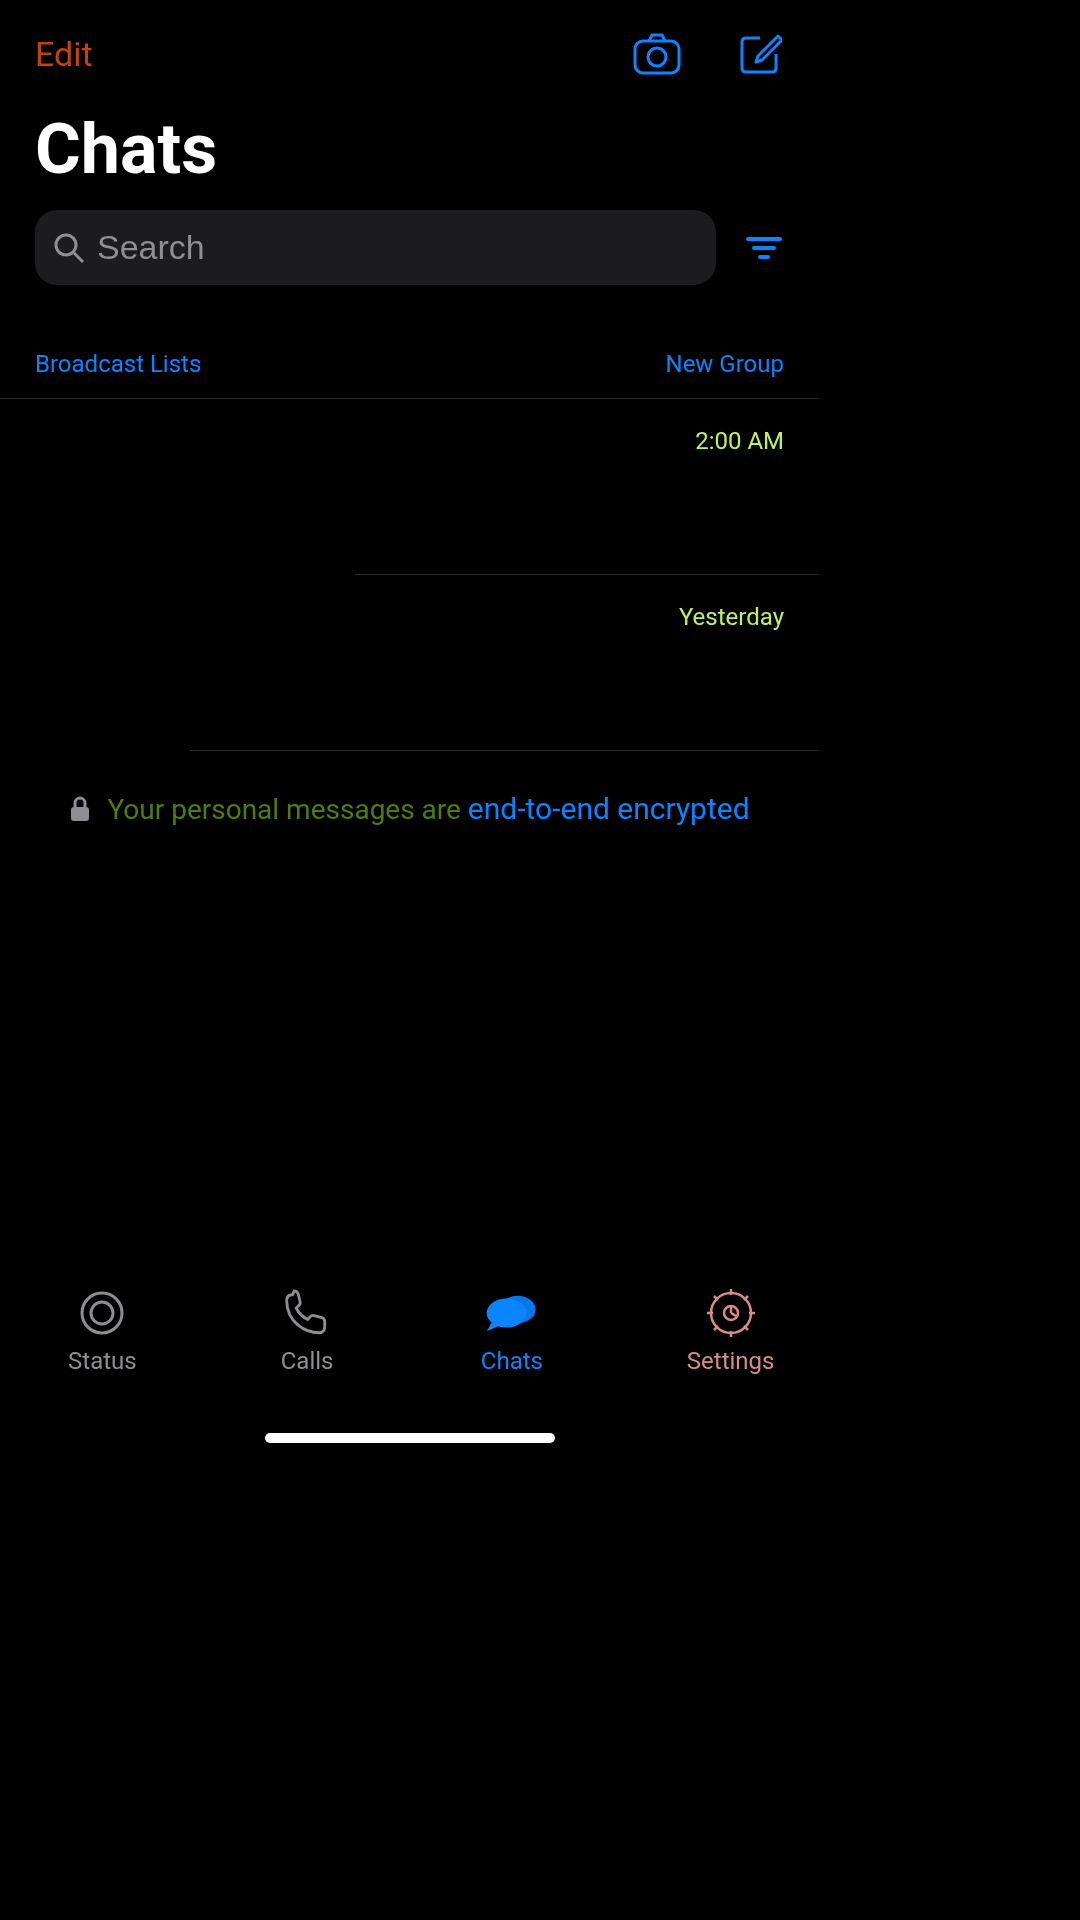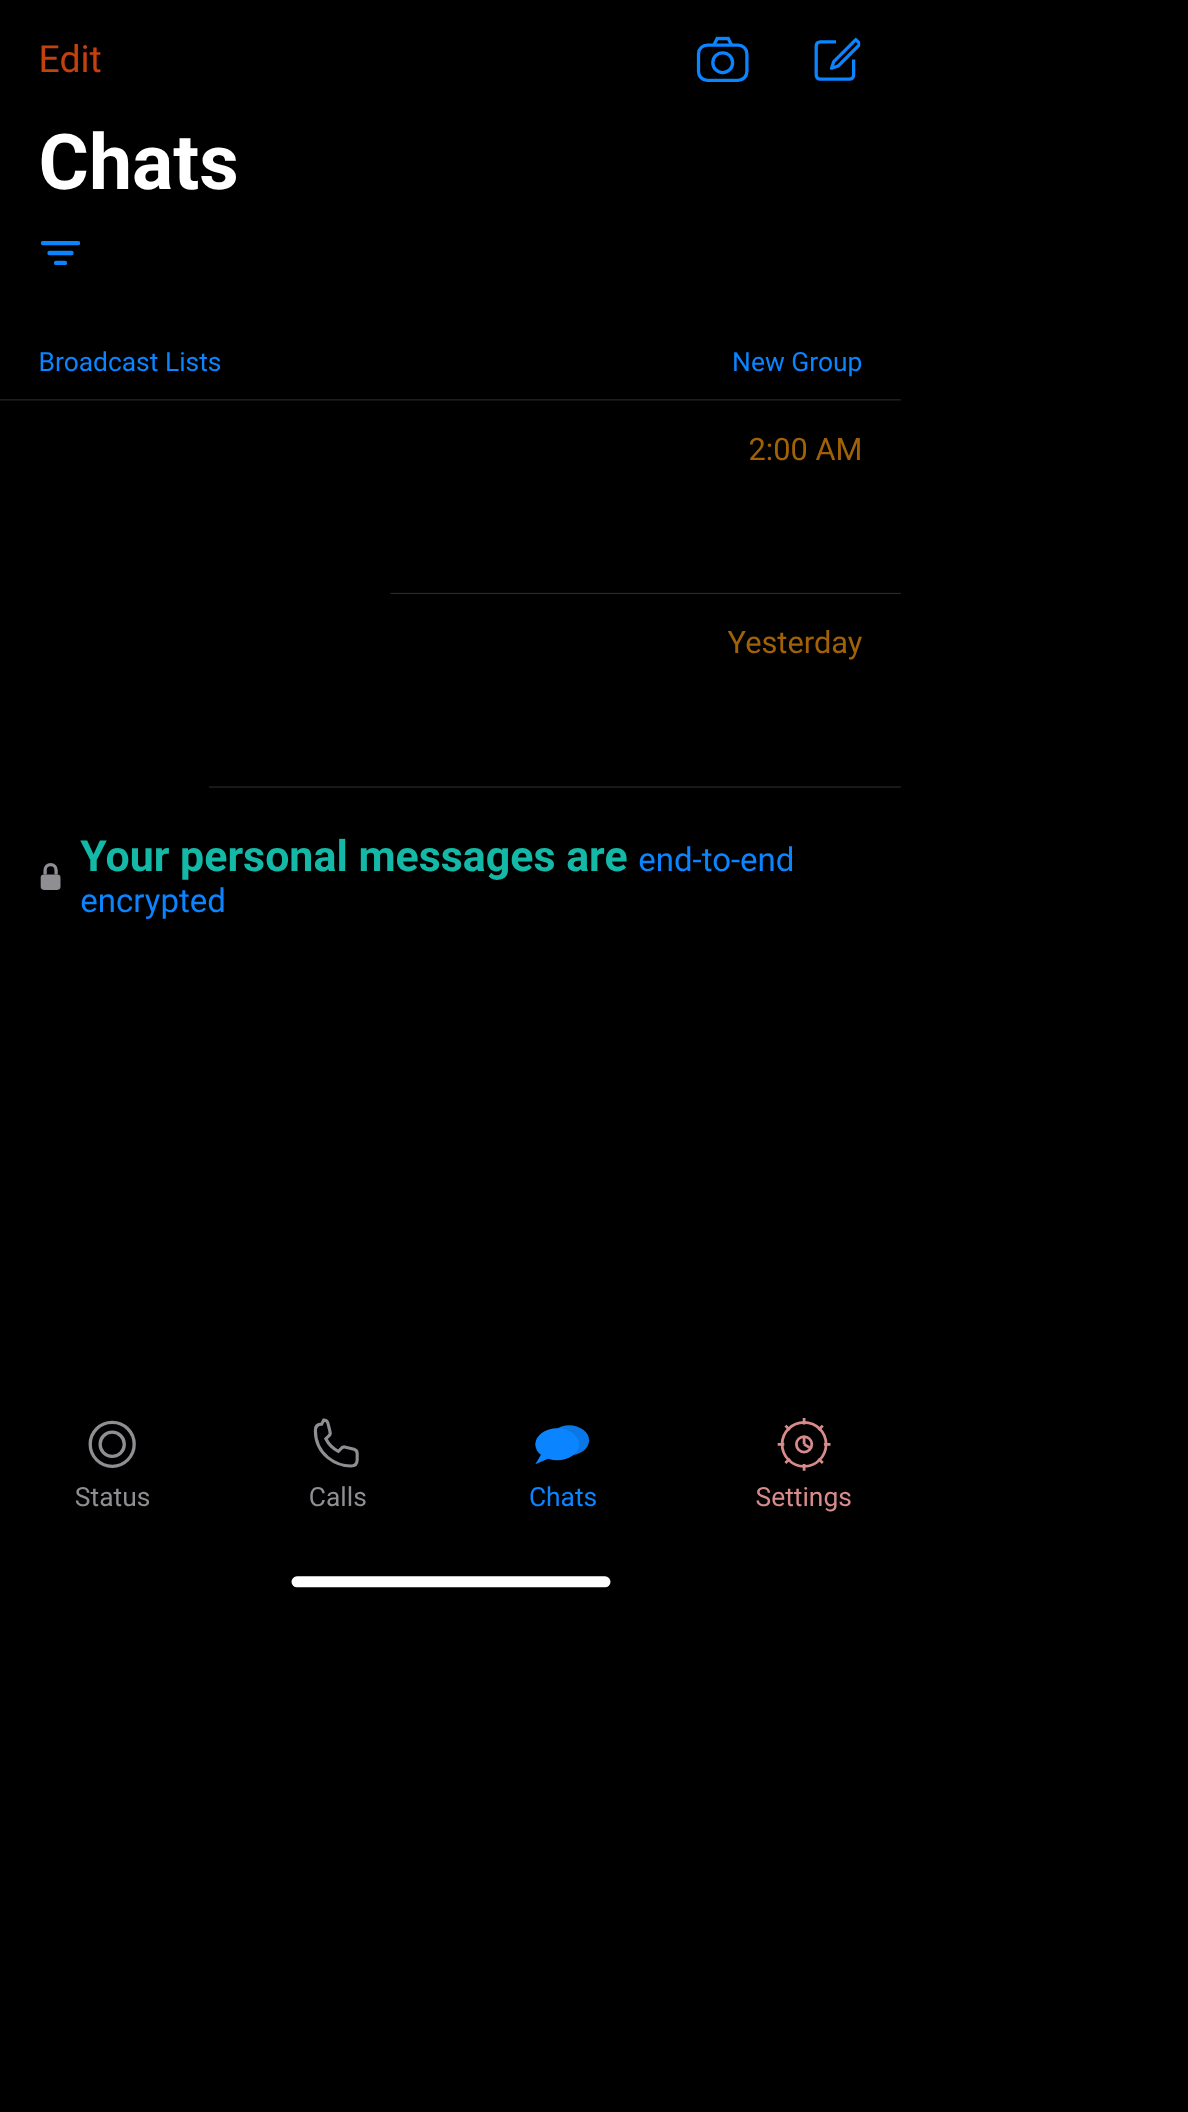--- a/index.html
+++ b/index.html
@@ -108,43 +108,42 @@
     padding: 28px 35px 28px 35px;
     position: relative;
     min-height: 175px;
   }
   .chat-content {
     flex: 1;
     display: flex;
     justify-content: flex-end;
   }
   .chat-time {
-    color: #a16207;
-    font-size: 28px;
+    color: #bef264;
+    font-size: 24px;
   }
   .chat-divider {
     border: none;
     border-top: 1px solid #2c2c2e;
     margin-left: 355px;
   }
   .encryption-row {
     display: flex;
     align-items: center;
     justify-content: center;
     gap: 16px;
     padding: 40px 35px;
   }
   .lock-icon-wrap {
     color: #8e8e93;
     display: flex;
   }
   .encryption-text {
-    color: #14b8a6;
-    font-size: 39px;
-    font-weight: bold;
+    color: #4d7c0f;
+    font-size: 28px;
   }
   .encryption-link {
     color: #0a84ff;
     font-size: 30px;
   }
   .tab-bar {
     position: absolute;
     bottom: 15px;
     left: 0;
     right: 0;
@@ -223,20 +222,29 @@
         <path d="M22 6 L8 6 Q4 6 4 10 L4 36 Q4 40 8 40 L34 40 Q38 40 38 36 L38 22"></path>
         <path d="M40 4 L20 24 L18 30 L24 28 L44 8 Z" stroke-linejoin="round"></path>
       </svg>
     </div>
   </div>
 </div>
 
 <h1 class="page-title">Chats</h1>
 
 <div class="search-row">
+  <div class="search-container">
+    <span class="search-icon-wrap">
+      <svg width="32" height="32" viewBox="0 0 32 32" fill="none" stroke="currentColor" stroke-width="3">
+        <circle cx="13" cy="13" r="10"></circle>
+        <line x1="21" y1="21" x2="30" y2="30"></line>
+      </svg>
+    </span>
+    <input class="search-input" type="text" placeholder="Search" style="">
+  </div>
   <div class="filter-btn">
     <svg width="36" height="24" viewBox="0 0 36 24" fill="none" stroke="currentColor" stroke-width="4" stroke-linecap="round">
       <line x1="2" y1="3" x2="34" y2="3"></line>
       <line x1="8" y1="12" x2="28" y2="12"></line>
       <line x1="14" y1="21" x2="22" y2="21"></line>
     </svg>
   </div>
 </div>
 
 <div class="link-row">

